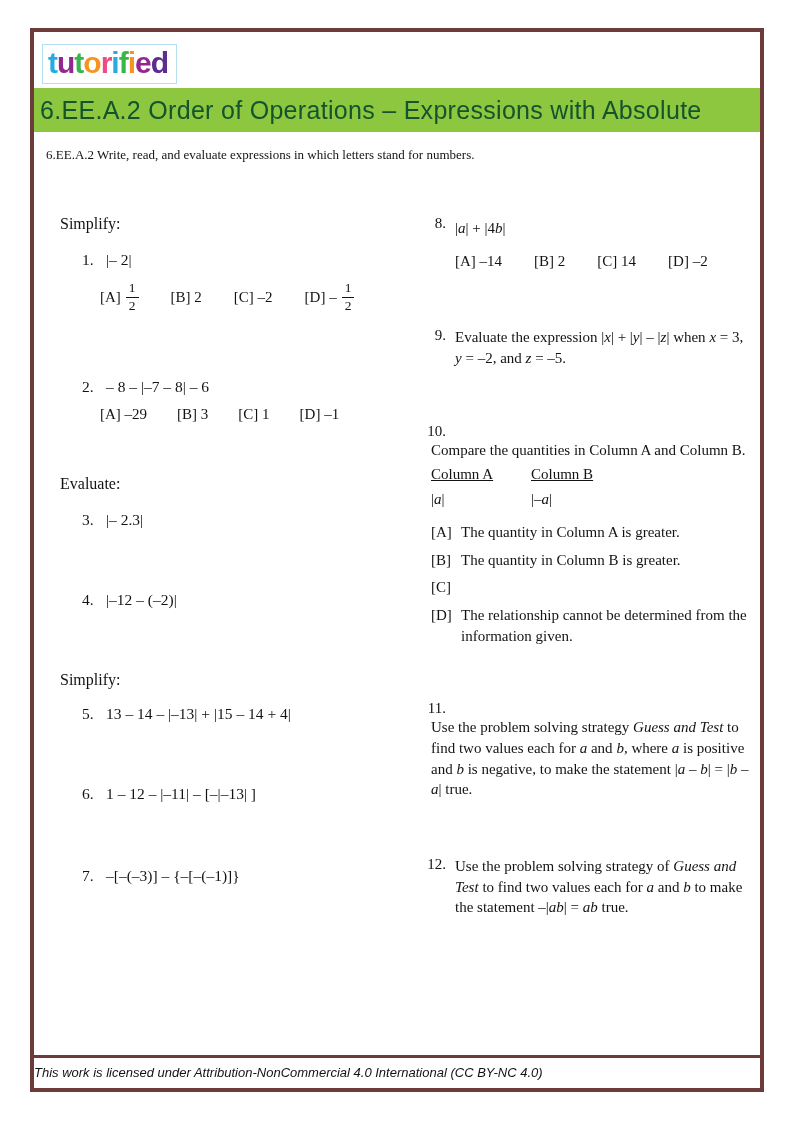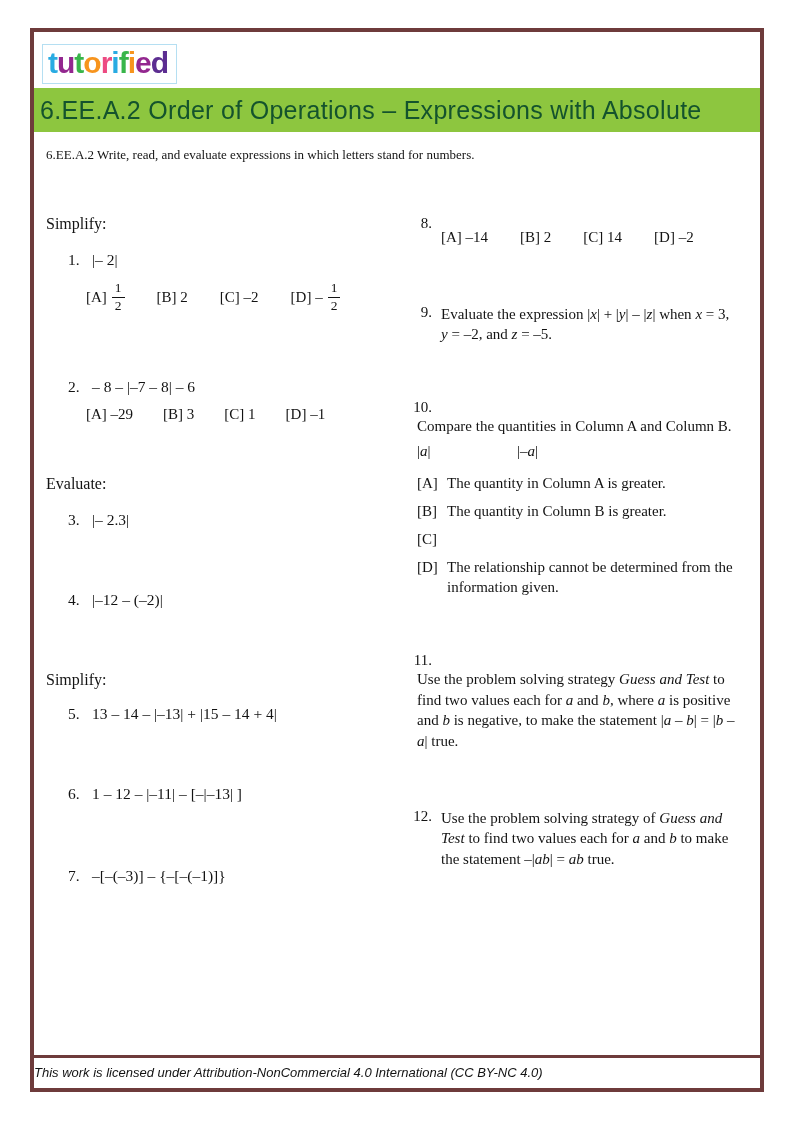--- a/index.html
+++ b/index.html
@@ -38,21 +38,21 @@
     background: #8DC63F;
   }
   .header-title {
     font-family: "Liberation Sans", sans-serif;
     font-size: 25px;
     color: #14532d;
     padding-left: 6px;
     letter-spacing: 0.3px;
   }
   .standard { margin: 15px 12px 0 12px; font-size: 13px; }
-  .columns { display: flex; margin-top: 52px; padding-left: 12px; padding-right: 12px; }
+  .columns { display: flex; margin-top: 52px; padding-left: 26px; padding-right: 12px; }
   .col.left { width: 336px; flex: none; }
   .col.right { width: 330px; flex: none; margin-left: 26px; }
   .section-label { font-size: 16px; }
   .problem { font-size: 15.5px; }
   .prow { display: flex; }
   .qnum { width: 18px; margin-left: 22px; flex: none; }
   .expr { margin-left: 6px; }
   .choices {
     display: flex; align-items: center;
     margin-left: 40px; margin-top: 10px; gap: 32px;
@@ -194,20 +194,21 @@
         </div>
       </div>
 
     </div>
 
     <div class="col right">
 
       <div class="rproblem">
         <span class="qnum-r">8.</span>
         <div class="ptext">
+          <div class="expr-line"><span>|</span><span class="it">a</span><span>| + |4</span><span class="it">b</span><span>|</span></div>
           <div class="choices rg">
             <span class="choice">[A] –14</span>
             <span class="choice">[B] 2</span>
             <span class="choice">[C] 14</span>
             <span class="choice">[D] –2</span>
           </div>
         </div>
       </div>
 
       <div class="rproblem m56">
@@ -215,20 +216,24 @@
         <div class="ptext">
           <div class="prompt"><span>Evaluate the expression |</span><span class="it">x</span><span>| + |</span><span class="it">y</span><span>| – |</span><span class="it">z</span><span>| when </span><span class="it">x</span><span> = 3, </span><span class="it">y</span><span> = –2, and </span><span class="it">z</span><span> = –5.</span></div>
         </div>
       </div>
 
       <div class="rproblem m54">
         <span class="qnum-r">10.</span>
         <div class="ptext">
           <div class="prompt"><span>Compare the quantities in Column A and Column B.</span></div>
           <div class="cmp-table">
+            <div class="cmp-row">
+              <span class="cmp-cell un">Column A</span>
+              <span class="cmp-cell un">Column B</span>
+            </div>
             <div class="cmp-row vals">
               <span class="cmp-cell"><span>|</span><span class="it">a</span><span>|</span></span>
               <span class="cmp-cell"><span>|–</span><span class="it">a</span><span>|</span></span>
             </div>
           </div>
           <div class="choice-list">
             <div class="choice-line first">
               <span class="cl-label">[A]</span>
               <span class="cl-text">The quantity in Column A is greater.</span>
             </div>

